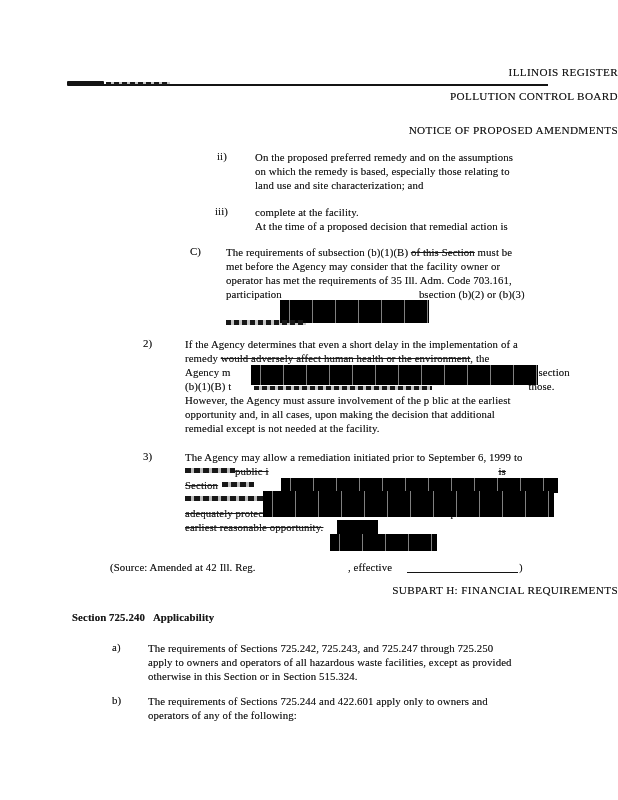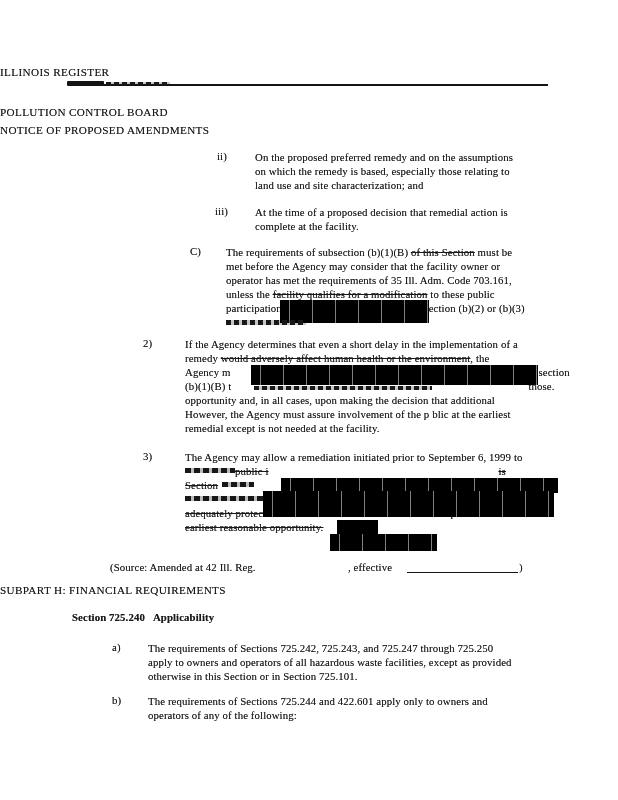--- a/index.html
+++ b/index.html
@@ -5,21 +5,21 @@
   html,body{margin:0;padding:0;background:#e9e9e9;}
   .page{
     position:relative;width:618px;height:800px;margin:0 auto;background:#ffffff;
     font-family:"Liberation Serif","DejaVu Serif",serif;
     color:#1c1c1c;font-size:10.8px;letter-spacing:.1px;
     overflow:hidden;
     text-shadow:0 0 .45px rgba(10,10,10,.55);
     filter:blur(.22px) contrast(1.02);
   }
   .abs{position:absolute;white-space:nowrap;}
-  .center{left:0;width:618px;text-align:left;}
+  .center{left:0;width:618px;text-align:right;}
   .title{font-size:11.2px;letter-spacing:.35px;}
   .line{height:14px;line-height:14px;white-space:nowrap;}
   .strike{text-decoration:line-through;text-decoration-thickness:1.2px;}
   .sp{display:inline-block;height:1px;}
   .redact{position:absolute;background:#000;}
   .redact.speckled{
     background:
       repeating-linear-gradient(90deg, transparent 0 9px, rgba(255,255,255,.5) 9px 10px, transparent 10px 23px),
       #000;
   }
@@ -36,55 +36,54 @@
 </style>
 </head>
 <body>
 
 <div class="page">
 
   <div class="abs center title" style="top:66px">ILLINOIS REGISTER</div>
   <div class="rule" style="left:70px;top:84px;width:478px;height:2px"></div>
   <div class="rule" style="left:67px;top:81px;width:37px;height:5px;border-radius:1px"></div>
   <div class="smudge" style="left:106px;top:82px;width:64px;height:3px"></div>
-  <div class="abs center title" style="top:106px">POLLUTION CONTROL BOARD</div>
+  <div class="abs center title" style="top:90px">POLLUTION CONTROL BOARD</div>
   <div class="abs center title" style="top:124px">NOTICE OF PROPOSED AMENDMENTS</div>
 
   <div class="abs" style="left:217px;top:150px">ii)</div>
   <div class="abs" style="left:255px;top:150px">
     <div class="line">On the proposed preferred remedy and on the assumptions</div>
     <div class="line">on which the remedy is based, especially those relating to</div>
     <div class="line">land use and site characterization; and</div>
   </div>
 
   <div class="abs" style="left:215px;top:205px">iii)</div>
   <div class="abs" style="left:255px;top:205px">
+    <div class="line">complete at the facility.</div>
     <div class="line">At the time of a proposed decision that remedial action is</div>
-    <div class="line">complete at the facility.</div>
   </div>
 
   <div class="abs" style="left:190px;top:245px">C)</div>
   <div class="abs" style="left:226px;top:245px">
     <div class="line"><span>The requirements of subsection (b)(1)(B) </span><span class="strike">of this Section</span><span> must be</span></div>
     <div class="line">met before the Agency may consider that the facility owner or</div>
     <div class="line">operator has met the requirements of 35 Ill. Adm. Code 703.161,</div>
-    <div class="line"><span>unless the </span><span class="strike">facility qualifies for a modification</span><span> to these public</span></div>
     <div class="line"><span>participation</span><span class="sp" style="width:137px"></span><span>bsection (b)(2) or (b)(3)</span></div>
   </div>
   <div class="redact speckled" style="left:280px;top:300px;width:149px;height:23px"></div>
   <div class="smudge" style="left:226px;top:320px;width:80px;height:5px"></div>
 
   <div class="abs" style="left:143px;top:337px">2)</div>
   <div class="abs" style="left:185px;top:337px">
     <div class="line">If the Agency determines that even a short delay in the implementation of a</div>
     <div class="line"><span>remedy </span><span class="strike">would adversely affect human health or the environment</span><span>, the</span></div>
     <div class="line"><span>Agency m</span><span class="sp" style="width:308px"></span><span>section</span></div>
     <div class="line"><span>(b)(1)(B) t</span><span class="sp" style="width:297px"></span><span>those.</span></div>
+    <div class="line">However, the Agency must assure involvement of the p blic at the earliest</div>
     <div class="line">opportunity and, in all cases, upon making the decision that additional</div>
-    <div class="line">However, the Agency must assure involvement of the p blic at the earliest</div>
     <div class="line">remedial except is not needed at the facility.</div>
   </div>
   <div class="redact speckled" style="left:251px;top:365px;width:287px;height:20px"></div>
   <div class="smudge" style="left:254px;top:386px;width:178px;height:4px"></div>
 
   <div class="abs" style="left:143px;top:450px">3)</div>
   <div class="abs" style="left:185px;top:450px">
     <div class="line">The Agency may allow a remediation initiated prior to September 6, 1999 to</div>
     <div class="line"><span class="smudge-inline" style="width:50px"></span><span class="strike">public i</span><span class="sp" style="width:230px"></span><span class="strike">is</span></div>
     <div class="line"><span class="strike">Section</span><span class="smudge-inline" style="width:32px;margin-left:4px"></span></div>
@@ -103,21 +102,21 @@
   <div class="abs" style="left:519px;top:561px">)</div>
 
   <div class="abs center title" style="top:584px">SUBPART H: FINANCIAL REQUIREMENTS</div>
 
   <div class="abs bold" style="left:72px;top:611px"><span>Section 725.240</span><span class="sp" style="width:8px"></span><span>Applicability</span></div>
 
   <div class="abs" style="left:112px;top:641px">a)</div>
   <div class="abs" style="left:148px;top:641px">
     <div class="line">The requirements of Sections 725.242, 725.243, and 725.247 through 725.250</div>
     <div class="line">apply to owners and operators of all hazardous waste facilities, except as provided</div>
-    <div class="line">otherwise in this Section or in Section 725.101.</div>
+    <div class="line">otherwise in this Section or in Section 515.324.</div>
   </div>
 
   <div class="abs" style="left:112px;top:694px">b)</div>
   <div class="abs" style="left:148px;top:694px">
     <div class="line">The requirements of Sections 725.244 and 422.601 apply only to owners and</div>
     <div class="line">operators of any of the following:</div>
   </div>
 
 </div>
 

